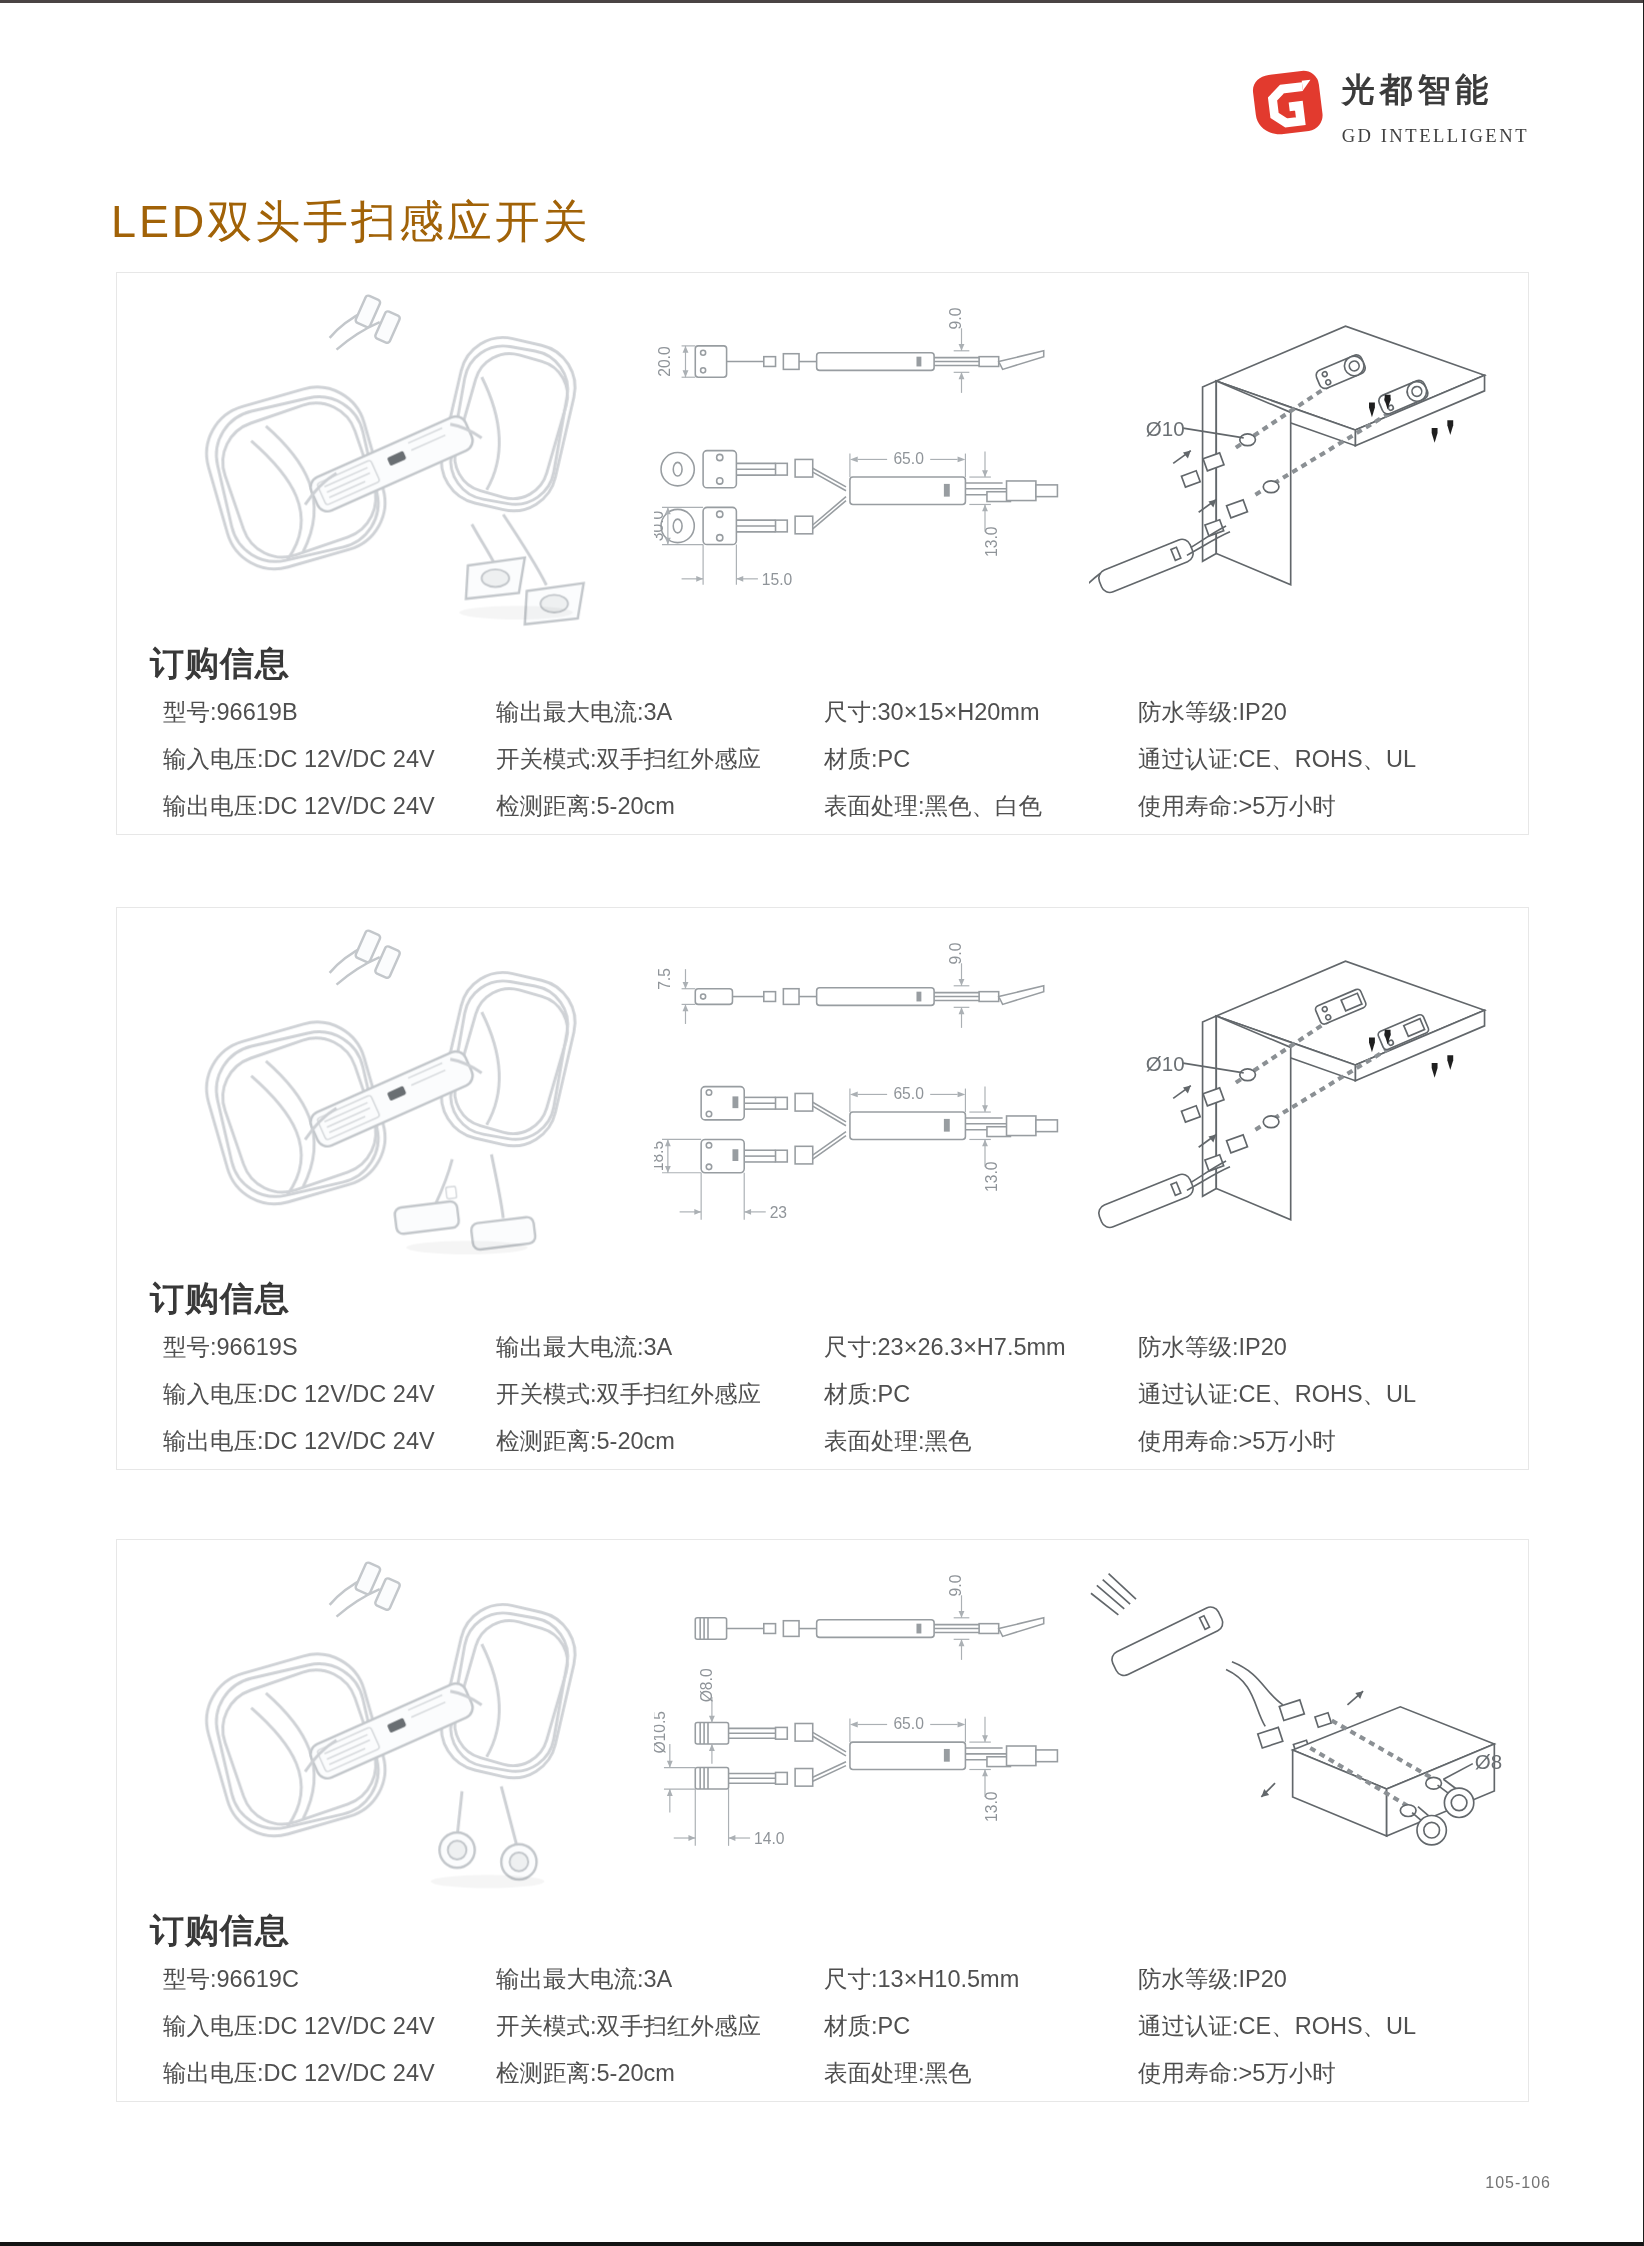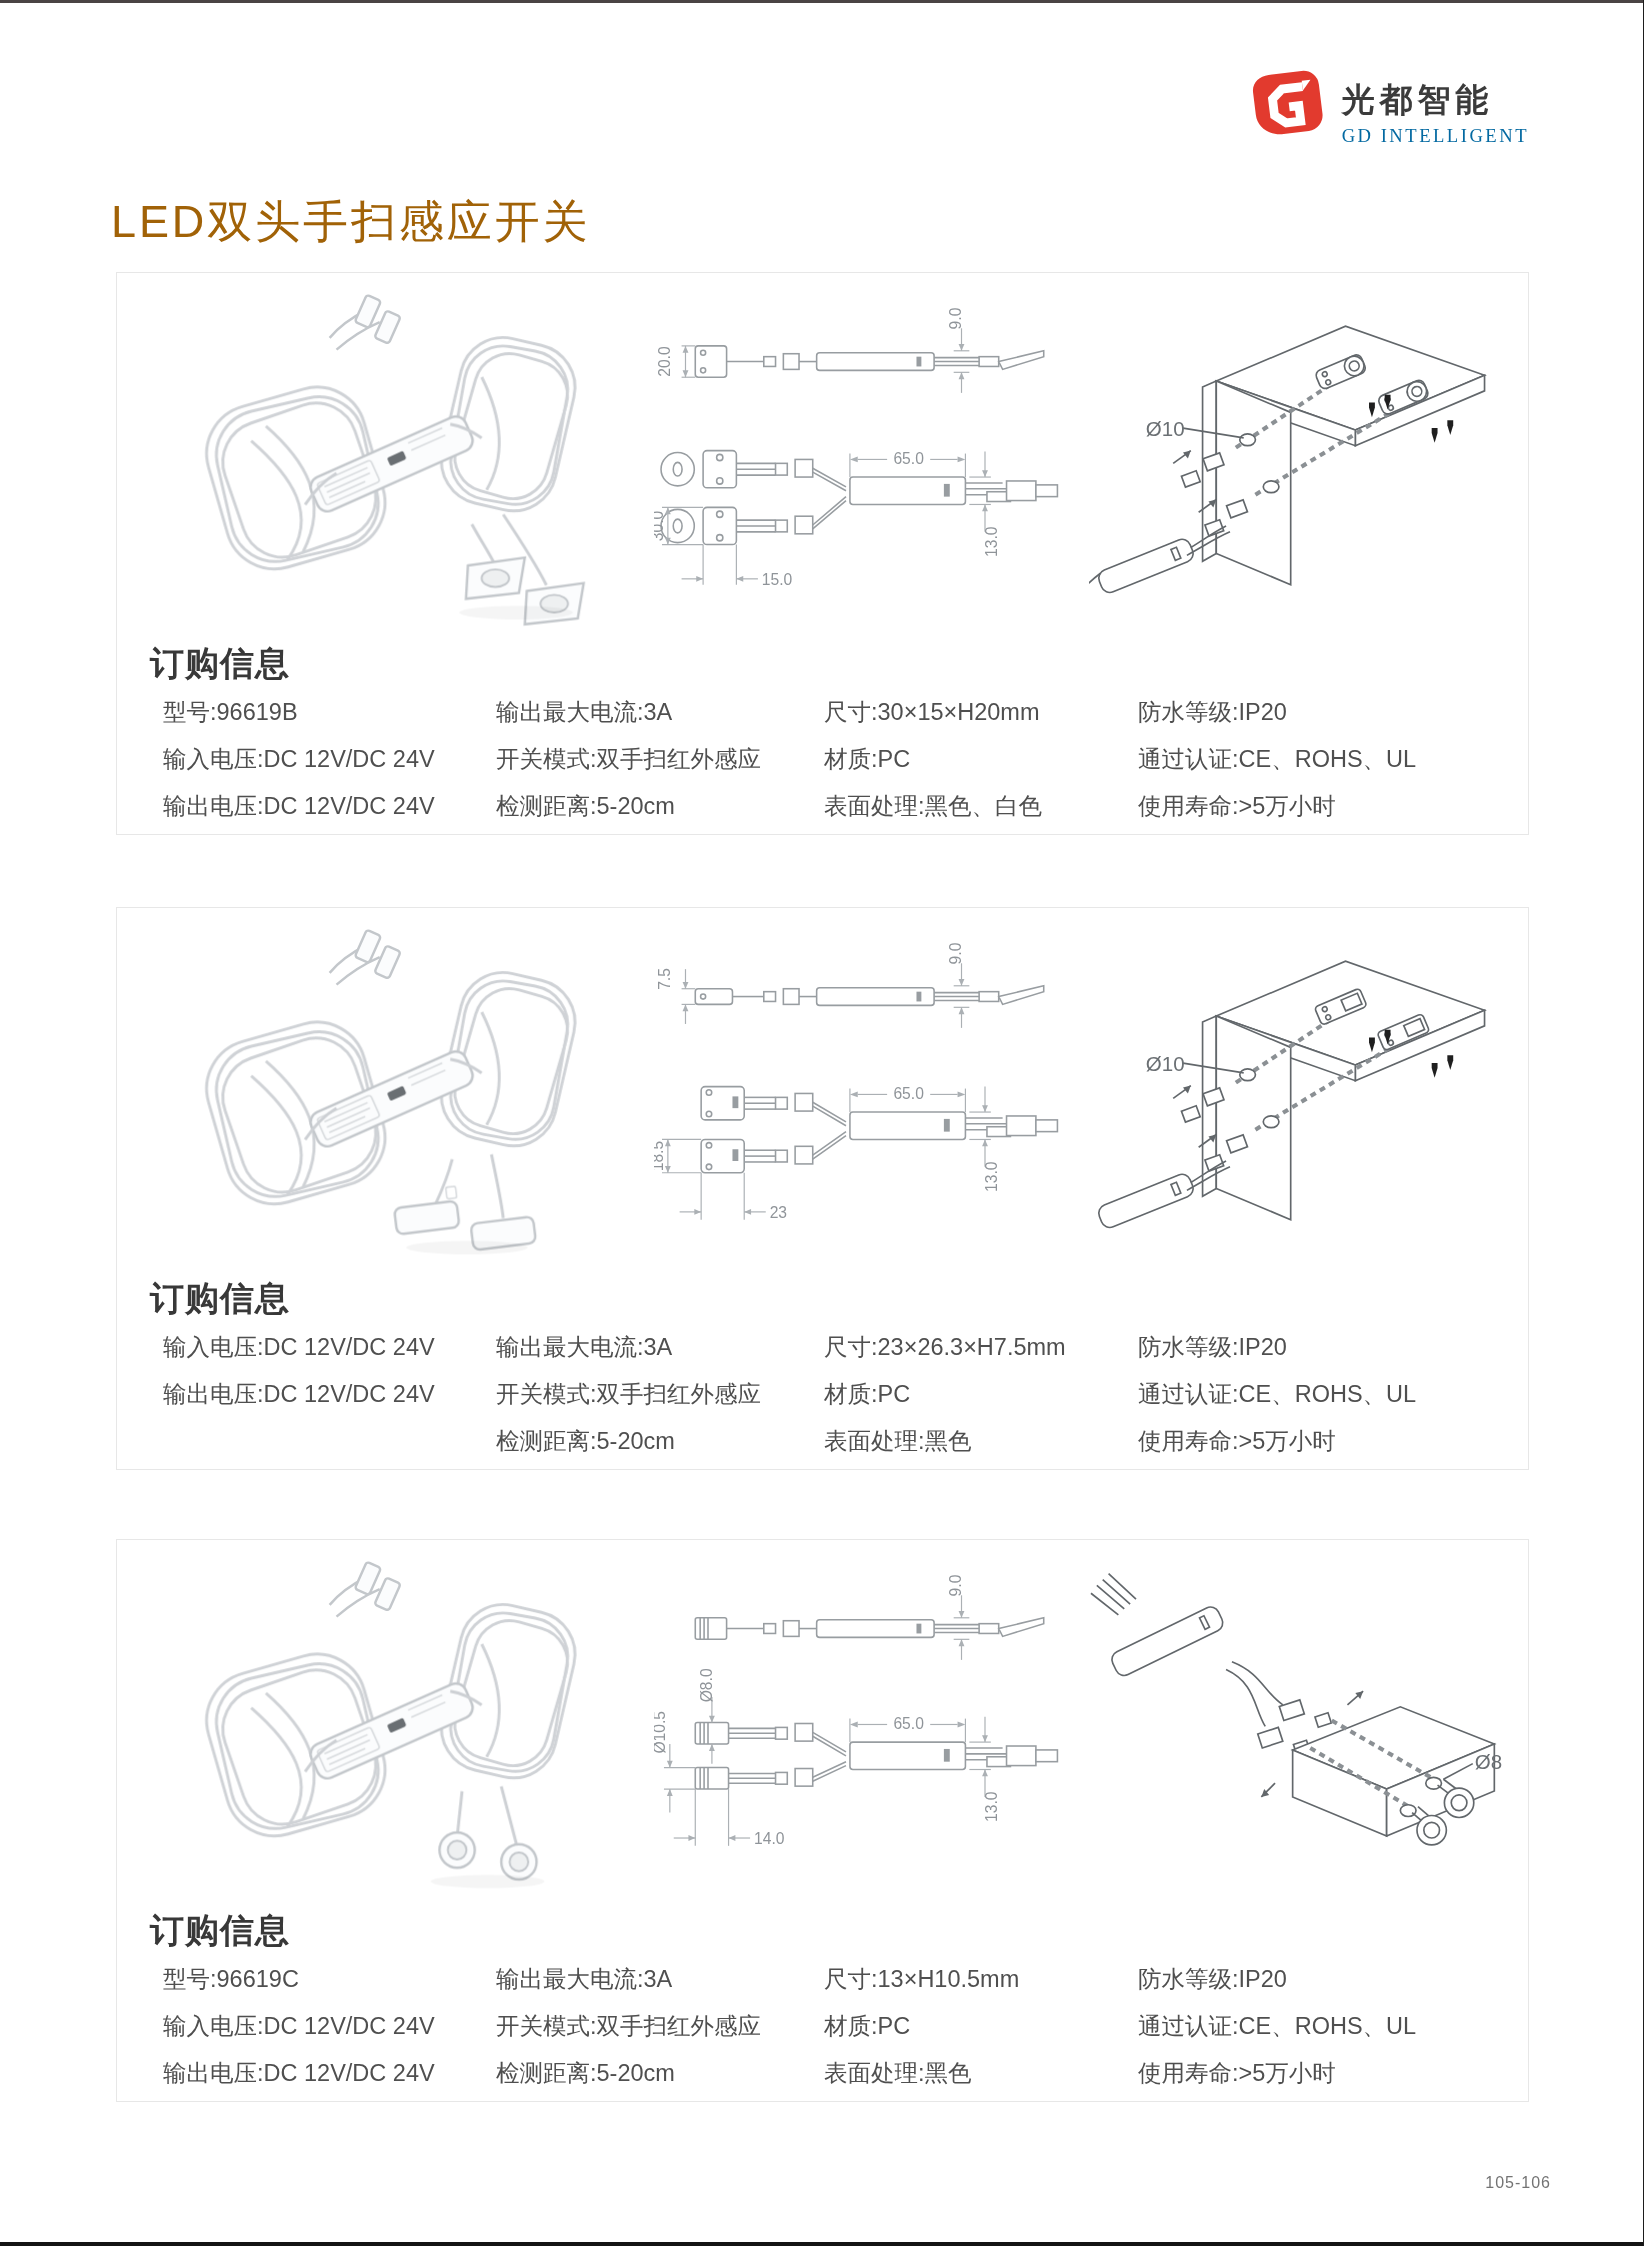--- a/index.html
+++ b/index.html
@@ -8,21 +8,21 @@
     font-family:"Liberation Sans","DejaVu Sans",sans-serif;
     -webkit-font-smoothing:antialiased;
   }
   .edge-top{position:absolute;top:0;left:0;right:0;height:2.9px;background:#4a4444;}
   .edge-bottom{position:absolute;bottom:0;left:0;right:0;height:4.9px;background:#141414;}
   .edge-right{position:absolute;top:0;bottom:0;right:0;width:2px;background:#1d1d1d;}
 
   .logo{position:absolute;top:63px;right:116px;display:flex;align-items:flex-end;gap:14.7px;}
   .logo-mark{width:78px;height:84px;flex:0 0 auto;}
   .logo-cn{font-size:33px;font-weight:700;color:#3b3b3b;letter-spacing:4.9px;line-height:1.1;}
-  .logo-en{font-family:"Liberation Serif","DejaVu Serif",serif;font-size:18.6px;color:#0369a1;letter-spacing:2.5px;margin-top:7px;}
+  .logo-en{font-family:"Liberation Serif","DejaVu Serif",serif;font-size:18.6px;color:#404040;letter-spacing:2.5px;margin-top:17px;}
 
   .page-title{position:absolute;left:111px;top:162px;font-size:45px;font-weight:400;color:#a16207;letter-spacing:2.9px;}
 
   .card{position:absolute;left:116px;width:1413px;height:563px;border:1px solid #e7e7e7;background:#fff;box-sizing:border-box;}
   #card1{top:272px;} #card2{top:907px;} #card3{top:1539px;}
 
   .fig{position:absolute;}
   .fig svg{display:block;width:100%;height:100%;}
   .photo{left:41px;top:5.9px;width:461px;height:361px;}
   .tech{left:537px;top:21.6px;width:431px;height:323px;}
@@ -477,20 +477,21 @@
       <line x1="112" y1="226" x2="130" y2="213" class="i-ln"></line>
         <polygon points="130,213 122,215 127,221" fill="#62676b"></polygon>
       <line x1="96" y1="140" x2="158" y2="150" class="i-ln" stroke-width="1.2"></line>
       <text class="i-txt" x="58" y="148">Ø10</text>
     </svg>
   </div>
 
   <h3 class="order-title">订购信息</h3>
   <div class="specs">
     <div class="spec-col">
+      <div class="spec-item">型号:96619S</div>
       <div class="spec-item">输入电压:DC 12V/DC 24V</div>
       <div class="spec-item">输出电压:DC 12V/DC 24V</div>
     </div>
     <div class="spec-col">
       <div class="spec-item">输出最大电流:3A</div>
       <div class="spec-item">开关模式:双手扫红外感应</div>
       <div class="spec-item">检测距离:5-20cm</div>
     </div>
     <div class="spec-col">
       <div class="spec-item">尺寸:23×26.3×H7.5mm</div>

